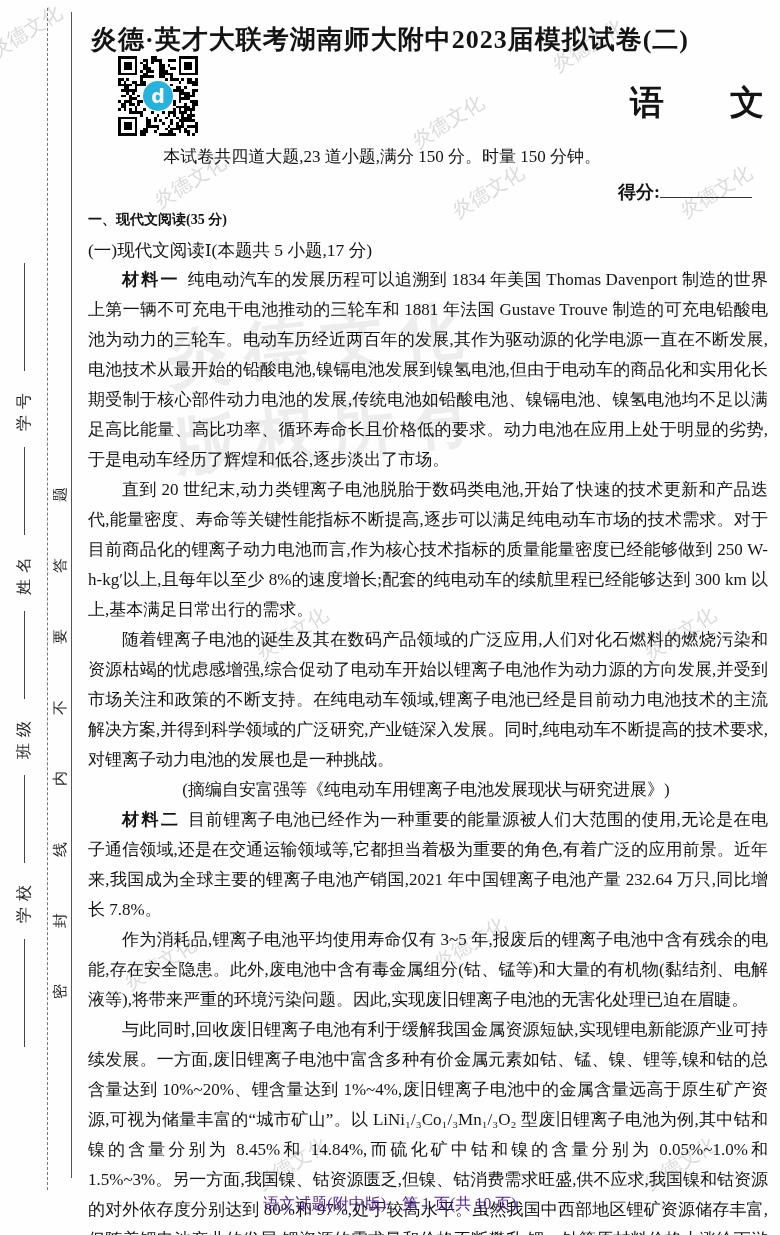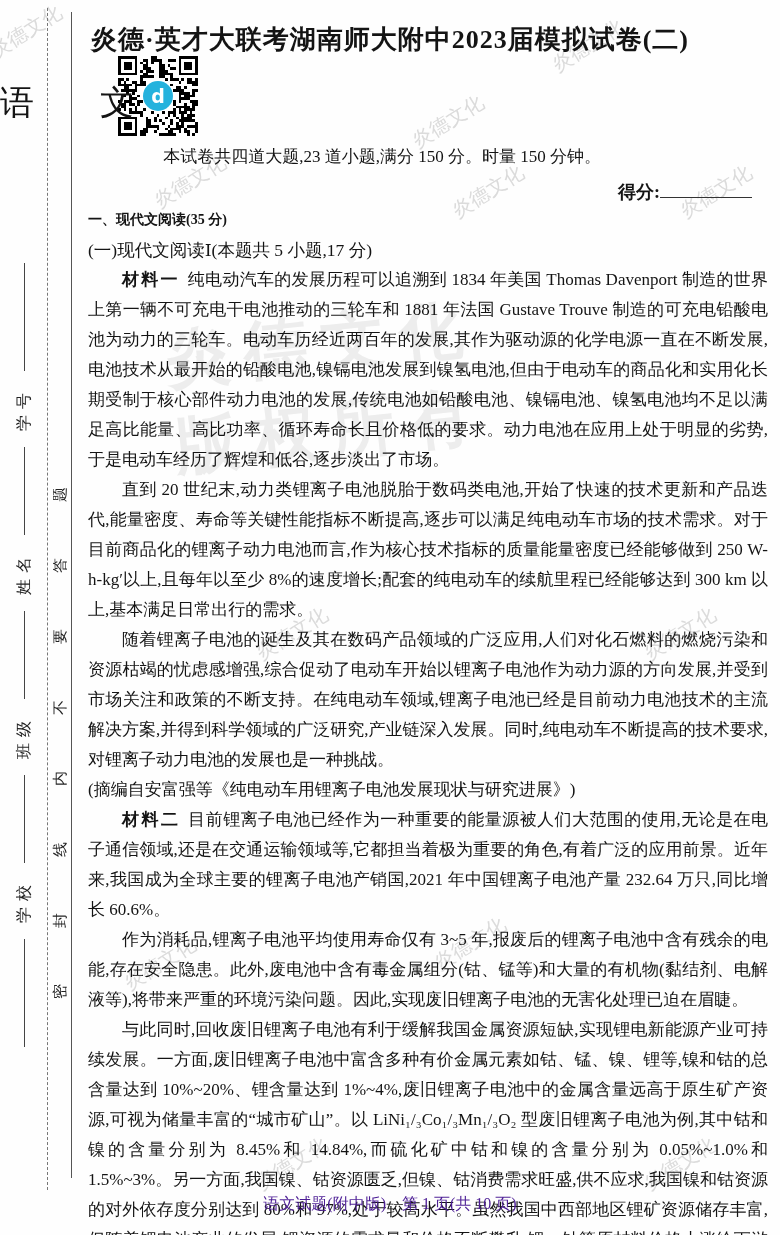--- a/index.html
+++ b/index.html
@@ -83,23 +83,24 @@
   .qr-center {
     position:absolute; left:50%; top:50%;
     width:30px; height:30px; margin:-15px 0 0 -15px;
     background:#25b2dd; border-radius:50%;
     color:#fff; font-weight:bold; font-size:19px;
     display:flex; align-items:center; justify-content:center;
     font-family:"DejaVu Sans",sans-serif;
   }
   .subject-title {
     position:absolute; left:0; right:0; top:80px;
-    text-align:left;
-    font-size:34px; font-weight:normal;
+    text-align:right;
+    font-size:34px; font-weight:bold;
     letter-spacing:16px;
+    padding-left:25px;
   }
   .info-line {
     position:absolute; left:0; right:16px; top:145px;
     text-align:center; font-size:17px;
   }
   .score-row {
     position:absolute; right:28px; top:180px;
     font-size:18px; font-weight:bold;
   }
   .score-blank {
@@ -111,21 +112,21 @@
   .body-text {
     position:absolute; left:88px; top:205px; width:680px;
     font-size:17px; line-height:30px;
     text-align:justify;
   }
   .h-section { font-weight:bold; font-size:14px; }
   .h-sub { font-size:17.5px; }
   .instruction { text-indent:2em; }
   .para { text-indent:2em; }
   .mat-label { font-weight:bold; margin-right:8px; letter-spacing:2px; }
-  .attribution { text-align:left; text-indent:0; padding-right:4px; }
+  .attribution { text-align:center; text-indent:0; padding-right:4px; }
   
   .footer {
     position:absolute; left:0; right:0; top:1194px;
     text-align:center; font-size:16px; color:#4c1d95;
   }
 </style>
 </head>
 <body>
 
 <div class="page">
@@ -452,20 +453,20 @@
 
   <div class="body-text">
     <div class="h-section">一、现代文阅读(35 分)</div>
     <div class="h-sub">(一)现代文阅读Ⅰ(本题共 5 小题,17 分)</div>
 
     <p class="para"><span class="mat-label">材料一</span><span>纯电动汽车的发展历程可以追溯到 1834 年美国 Thomas Davenport 制造的世界上第一辆不可充电干电池推动的三轮车和 1881 年法国 Gustave Trouve 制造的可充电铅酸电池为动力的三轮车。电动车历经近两百年的发展,其作为驱动源的化学电源一直在不断发展,电池技术从最开始的铅酸电池,镍镉电池发展到镍氢电池,但由于电动车的商品化和实用化长期受制于核心部件动力电池的发展,传统电池如铅酸电池、镍镉电池、镍氢电池均不足以满足高比能量、高比功率、循环寿命长且价格低的要求。动力电池在应用上处于明显的劣势,于是电动车经历了辉煌和低谷,逐步淡出了市场。</span></p>
     <p class="para">直到 20 世纪末,动力类锂离子电池脱胎于数码类电池,开始了快速的技术更新和产品迭代,能量密度、寿命等关键性能指标不断提高,逐步可以满足纯电动车市场的技术需求。对于目前商品化的锂离子动力电池而言,作为核心技术指标的质量能量密度已经能够做到 250 W-h-kg′以上,且每年以至少 8%的速度增长;配套的纯电动车的续航里程已经能够达到 300 km 以上,基本满足日常出行的需求。</p>
     <p class="para">随着锂离子电池的诞生及其在数码产品领域的广泛应用,人们对化石燃料的燃烧污染和资源枯竭的忧虑感增强,综合促动了电动车开始以锂离子电池作为动力源的方向发展,并受到市场关注和政策的不断支持。在纯电动车领域,锂离子电池已经是目前动力电池技术的主流解决方案,并得到科学领域的广泛研究,产业链深入发展。同时,纯电动车不断提高的技术要求,对锂离子动力电池的发展也是一种挑战。</p>
     <p class="para attribution">(摘编自安富强等《纯电动车用锂离子电池发展现状与研究进展》)</p>
 
-    <p class="para"><span class="mat-label">材料二</span><span>目前锂离子电池已经作为一种重要的能量源被人们大范围的使用,无论是在电子通信领域,还是在交通运输领域等,它都担当着极为重要的角色,有着广泛的应用前景。近年来,我国成为全球主要的锂离子电池产销国,2021 年中国锂离子电池产量 232.64 万只,同比增长 60.6%。</span></p>
+    <p class="para"><span class="mat-label">材料二</span><span>目前锂离子电池已经作为一种重要的能量源被人们大范围的使用,无论是在电子通信领域,还是在交通运输领域等,它都担当着极为重要的角色,有着广泛的应用前景。近年来,我国成为全球主要的锂离子电池产销国,2021 年中国锂离子电池产量 232.64 万只,同比增长 7.8%。</span></p>
     <p class="para">作为消耗品,锂离子电池平均使用寿命仅有 3~5 年,报废后的锂离子电池中含有残余的电能,存在安全隐患。此外,废电池中含有毒金属组分(钴、锰等)和大量的有机物(黏结剂、电解液等),将带来严重的环境污染问题。因此,实现废旧锂离子电池的无害化处理已迫在眉睫。</p>
     <p class="para">与此同时,回收废旧锂离子电池有利于缓解我国金属资源短缺,实现锂电新能源产业可持续发展。一方面,废旧锂离子电池中富含多种有价金属元素如钴、锰、镍、锂等,镍和钴的总含量达到 10%~20%、锂含量达到 1%~4%,废旧锂离子电池中的金属含量远高于原生矿产资源,可视为储量丰富的“城市矿山”。以 LiNi₁/₃Co₁/₃Mn₁/₃O₂ 型废旧锂离子电池为例,其中钴和镍的含量分别为 8.45%和 14.84%,而硫化矿中钴和镍的含量分别为 0.05%~1.0%和 1.5%~3%。另一方面,我国镍、钴资源匮乏,但镍、钴消费需求旺盛,供不应求,我国镍和钴资源的对外依存度分别达到 80%和 97%,处于较高水平。虽然我国中西部地区锂矿资源储存丰富,但随着锂电池产业的发展,锂资源的需求量和价格不断攀升,锂、钴等原材料价格上涨给下游锂电产业造成巨大压力。若能将废电</p>
   </div>
 
   <div class="footer">语文试题(附中版)　第 1 页(共 10 页)</div>
 
 </div>
 
 </body></html>

